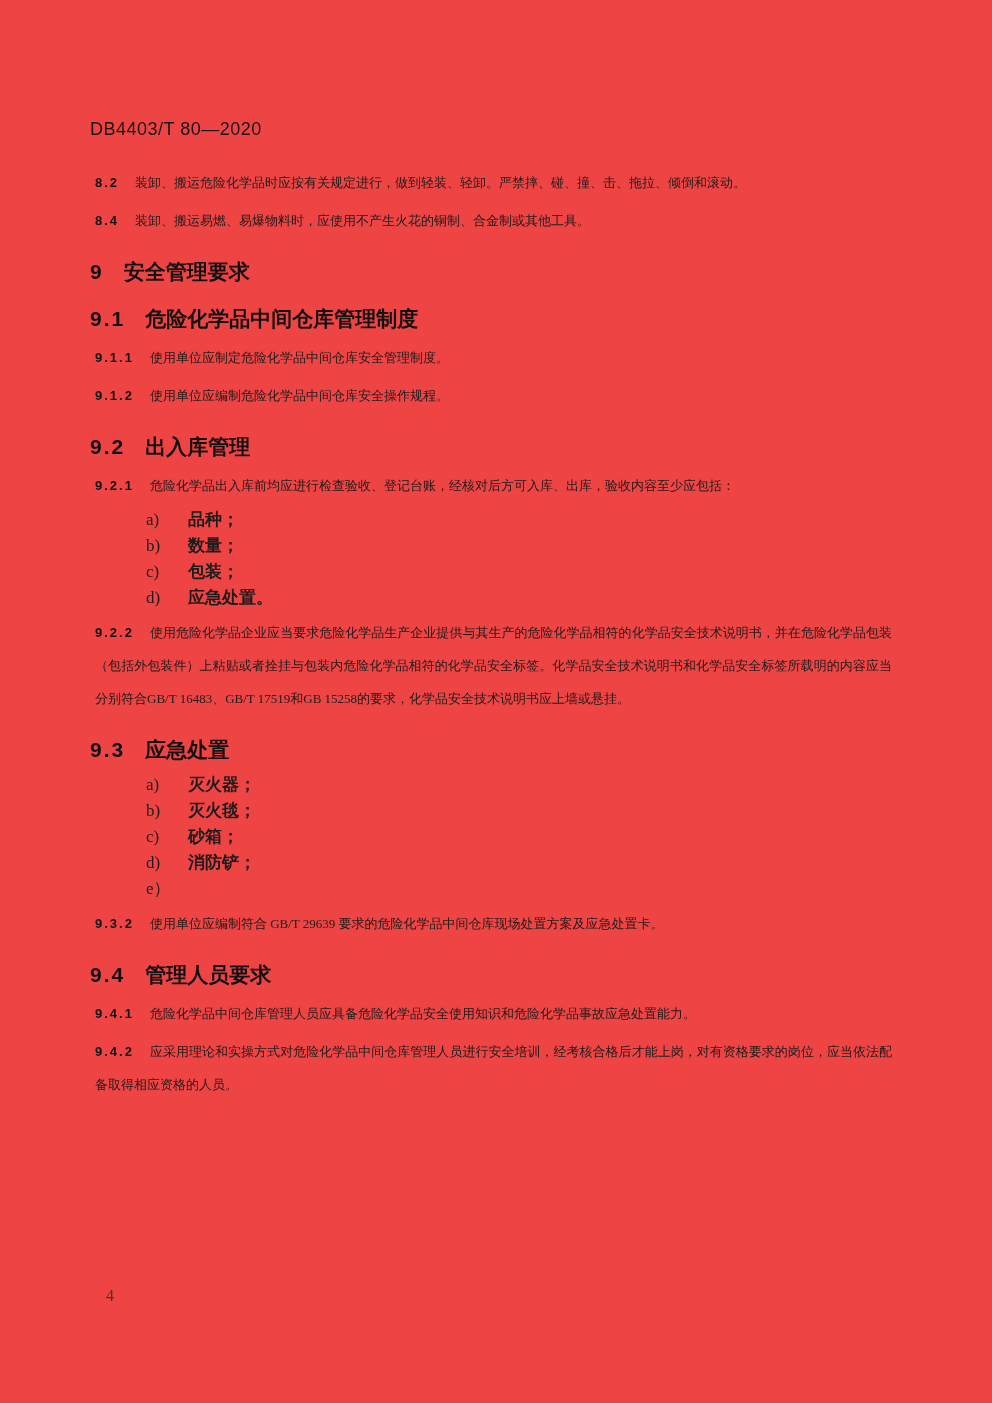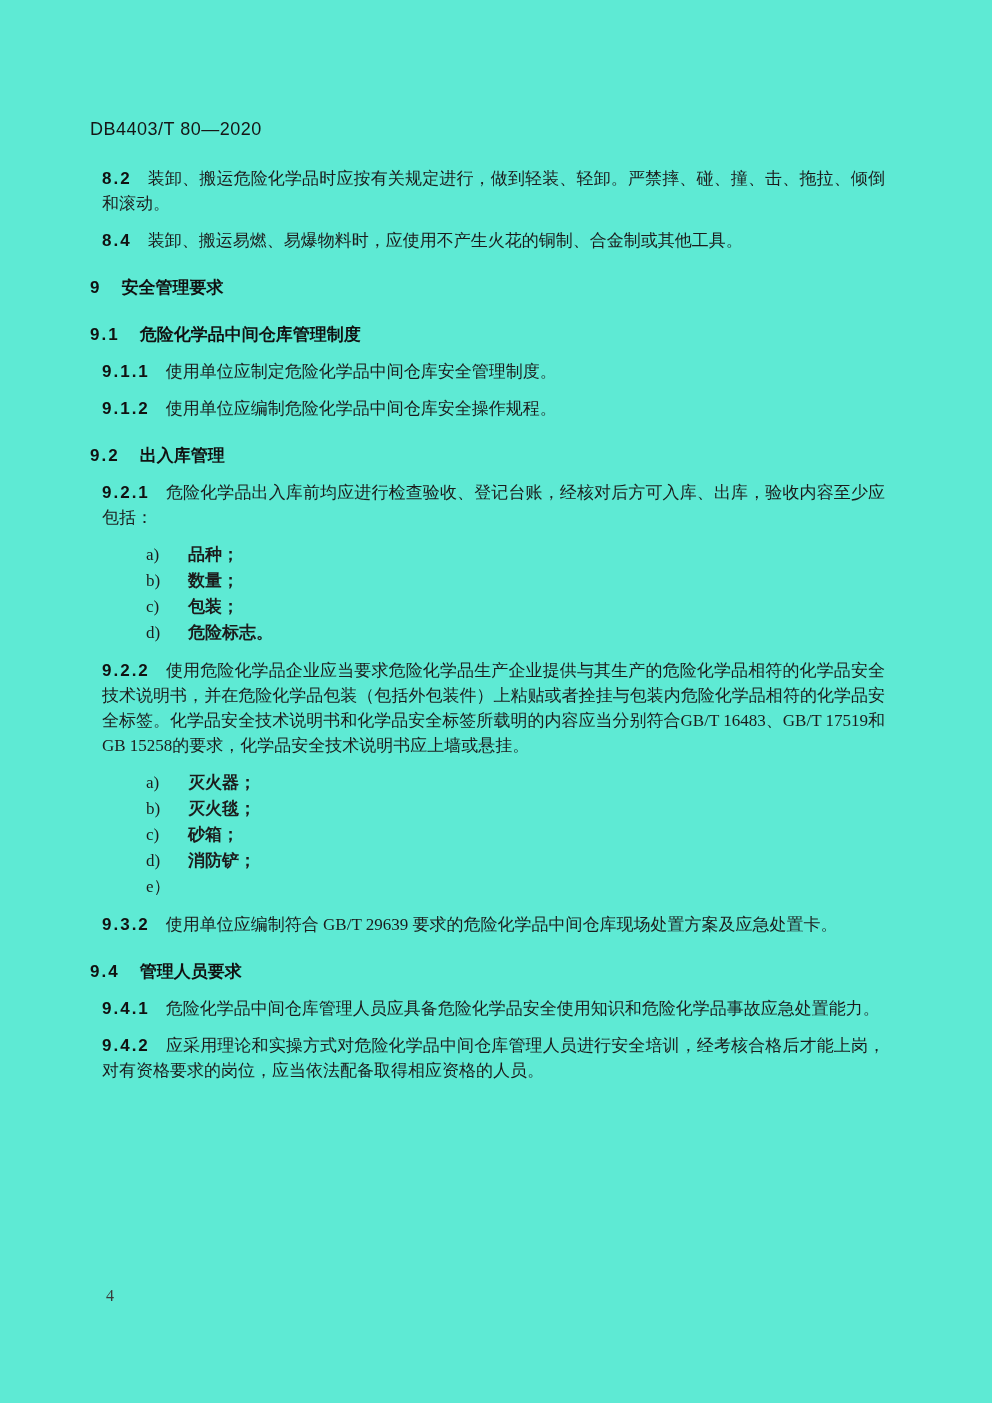--- a/index.html
+++ b/index.html
@@ -1,56 +1,56 @@
 <!DOCTYPE html>
 <html><head>
 <meta charset="utf-8">
 <style>
   * { box-sizing: border-box; }
   html, body { margin: 0; padding: 0; background: #ffffff; }
   .page {
     position: relative;
     width: 992px;
     height: 1403px;
-    background: #5eead4;
+    background: #ef4444;
     color: #1c1c1c;
     font-family: "Liberation Serif", "DejaVu Serif", serif;
     overflow: hidden;
   }
   .content {
     position: absolute;
     left: 90px;
     top: 118px;
     width: 807px;
   }
   .doc-header {
     font-family: "Liberation Sans", "DejaVu Sans", sans-serif;
     font-size: 18px;
     line-height: 22px;
     letter-spacing: 0.5px;
     margin: 0 0 26px 0;
     color: #161616;
   }
   p.clause {
-    font-size: 17px;
-    line-height: 25px;
+    font-size: 13px;
+    line-height: 33px;
     text-align: justify;
-    margin: 12px;
+    margin: 5px;
   }
   .num {
     font-family: "Liberation Sans", "DejaVu Sans", sans-serif;
     font-weight: bold;
     letter-spacing: 2px;
     margin-right: 16px;
     white-space: nowrap;
     color: #111;
   }
   .sec {
     font-family: "Liberation Sans", "DejaVu Sans", sans-serif;
-    font-size: 17px;
+    font-size: 21px;
     font-weight: bold;
     line-height: 25px;
     margin: 22px 0 10px 0;
     color: #111;
   }
   .sec .num { margin-right: 20px; }
   .list { margin: 1px 0; }
   .list-row {
     display: flex;
     font-size: 17px;
@@ -104,26 +104,27 @@
       <div class="list-row">
           <span class="list-label">b)</span>
           <span class="list-text">数量；</span>
         </div>
       <div class="list-row">
           <span class="list-label">c)</span>
           <span class="list-text">包装；</span>
         </div>
       <div class="list-row">
           <span class="list-label">d)</span>
-          <span class="list-text">危险标志。</span>
+          <span class="list-text">应急处置。</span>
         </div>
     </div>
 
     <p class="clause"><span class="num">9.2.2</span><span>使用危险化学品企业应当要求危险化学品生产企业提供与其生产的危险化学品相符的化学品安全技术说明书，并在危险化学品包装（包括外包装件）上粘贴或者拴挂与包装内危险化学品相符的化学品安全标签。化学品安全技术说明书和化学品安全标签所载明的内容应当分别符合GB/T 16483、GB/T 17519和GB 15258的要求，化学品安全技术说明书应上墙或悬挂。</span></p>
 
+    <h3 class="sec"><span class="num">9.3</span><span>应急处置</span></h3>
 
 
     <div class="list">
       <div class="list-row">
           <span class="list-label">a)</span>
           <span class="list-text">灭火器；</span>
         </div>
       <div class="list-row">
           <span class="list-label">b)</span>
           <span class="list-text">灭火毯；</span>

